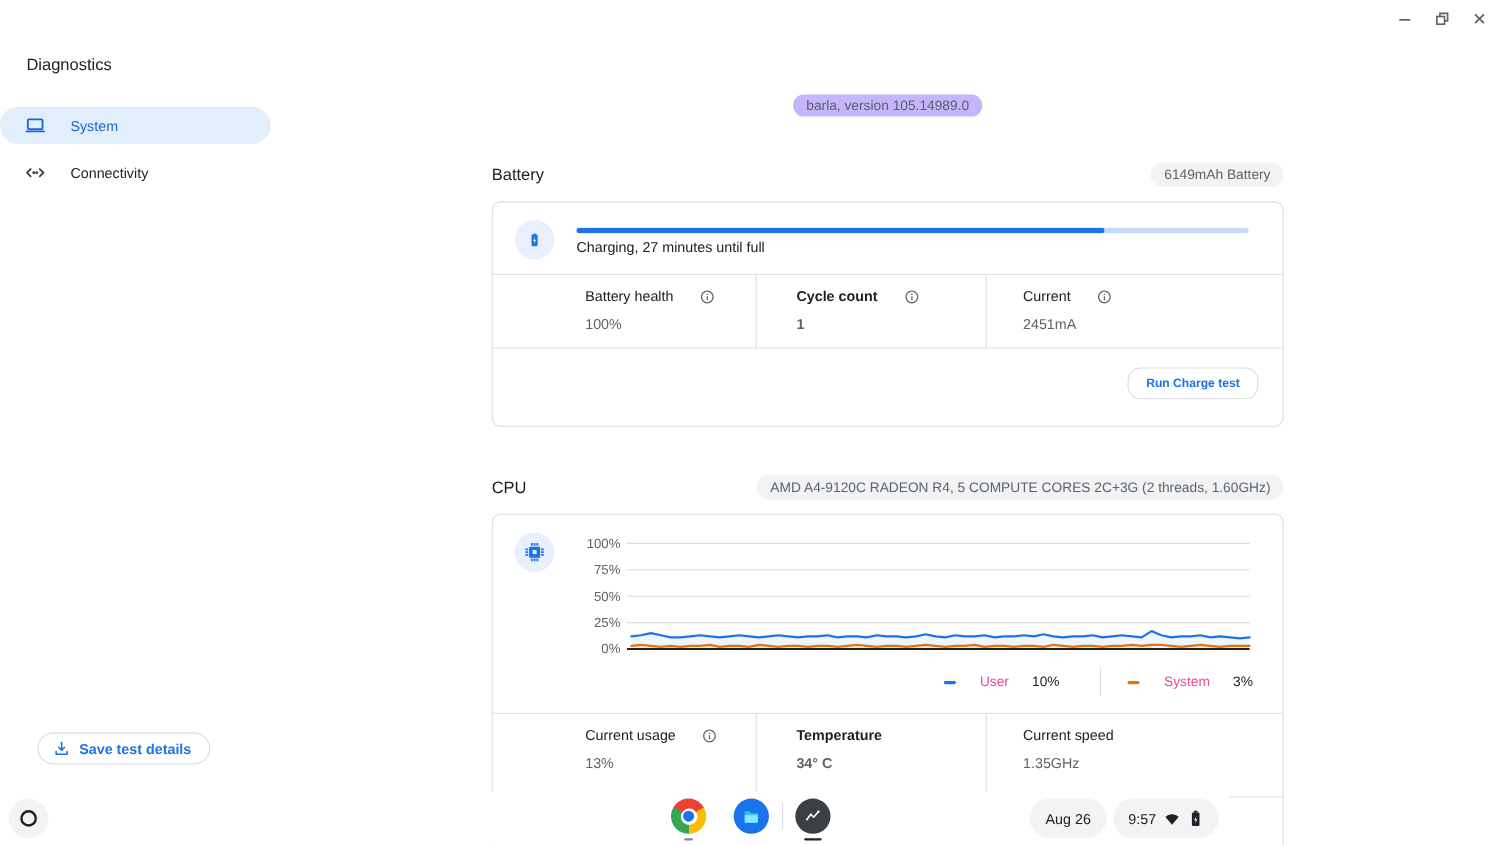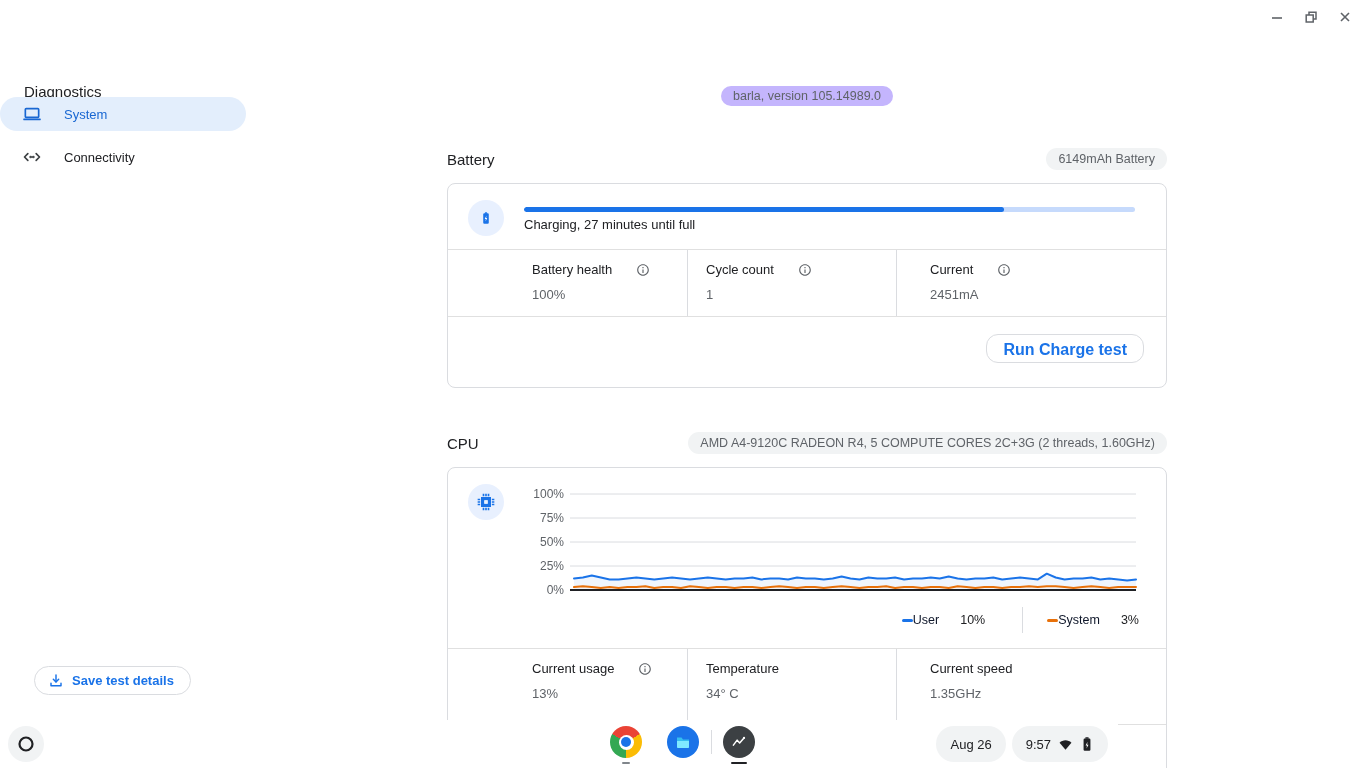--- a/index.html
+++ b/index.html
@@ -5,21 +5,21 @@
   * { margin:0; padding:0; box-sizing:border-box; }
   html,body { width:1366px; height:768px; overflow:hidden; background:#fff;
     font-family:"Liberation Sans", sans-serif; color:#202124; }
 
   
   .win-controls { position:absolute; top:4px; right:8px; display:flex; gap:8px; z-index:50; }
   .win-btn { width:26px; height:26px; display:flex; align-items:center; justify-content:center;
     background:none; border:none; cursor:pointer; color:#5f6368; }
 
   
-  .app-title { position:absolute; left:24px; top:51px; font-size:15px; font-weight:500; color:#202124;margin-top:32px; }
+  .app-title { position:absolute; left:24px; top:51px; font-size:15px; font-weight:500; color:#202124; }
   .sidebar { position:absolute; left:0; top:97px; width:246px; }
   .nav-item { display:flex; align-items:center; height:34px; padding-left:22px; gap:22px;
     border-radius:18px; cursor:pointer; margin-bottom:9px; }
   .nav-item .nav-label { font-size:13px; font-weight:500; color:#202124; }
   .nav-item.selected { background:#e3eefc; }
   .nav-item.selected .nav-label { color:#1967d2; }
 
   
   .main { position:absolute; left:447px; top:0; width:720px; }
   .version-badge { margin:86px auto 0; width:fit-content; background:#c4b5fd; color:#5f6368;
@@ -42,40 +42,40 @@
   .progress-track { position:absolute; left:76px; top:23px; width:611px; height:5px;
     background:#c6dafc; border-radius:3px; overflow:hidden; }
   .progress-fill { height:100%; background:#1a73e8; border-radius:3px; }
   .charge-text { position:absolute; left:76px; top:33px; font-size:13px; color:#202124; }
 
   .h-divider { position:absolute; left:0; right:0; height:1px; background:#e0e0e0; }
 
   .stats-row { position:absolute; left:0; right:0; display:flex; }
   .stat-col { padding-top:12px; }
   .stat-col.c1 { flex:0 0 239px; padding-left:84px; }
-  .stat-col.c2 { flex:0 0 209px; padding-left:18px; border-left:1px solid #dadce0; }
+  .stat-col.c2 { flex:0 0 209px; padding-left:36px; border-left:1px solid #dadce0;font-weight:bold; }
   .stat-col.c3 { flex:1; padding-left:33px; border-left:1px solid #dadce0; }
   .stats-row .stat-col { border-top:none; }
   .stat-label { display:flex; align-items:center; gap:24px; font-size:13px; color:#202124; }
   .stat-value { margin-top:10px; font-size:13px; color:#5f6368; }
 
   .btn-outline { background:#fff; border:1px solid #dadce0; border-radius:12px; color:#1a73e8;
-    font-size:16px; font-weight:700; font-family:"Liberation Sans",sans-serif; padding:6px 16px; cursor:pointer; }
+    font-size:11px; font-weight:700; font-family:"Liberation Sans",sans-serif; padding:6px 16px; cursor:pointer; }
   .battery-card .btn-outline { position:absolute; right:22px; top:150px; height:29px; }
 
   
   .cpu-card { height:311px; overflow:hidden; }
   .cpu-card .icon-circle { position:absolute; left:20px; top:16px; }
   .yaxis-label { position:absolute; width:56px; text-align:right; left:60px; height:18px;
     line-height:18px; font-size:12px; color:#5f6368; }
   .cpu-chart-svg { position:absolute; left:120px; top:22px; }
   .legend { position:absolute; right:27px; top:139px; display:flex; align-items:center; height:26px; }
   .legend-item { display:flex; align-items:center; }
   .legend-dash { width:11px; height:3px; border-radius:2px; }
-  .legend-name { font-size:12.5px; color:#0f172a; }
+  .legend-name { font-size:12.5px; color:#ec4899; margin-left:22px; }
   .legend-value { font-size:12.5px; color:#202124; margin-left:21px; }
   .legend-sep { width:1px; height:26px; background:#dadce0; margin:0 24px 0 37px; }
 
   
   .save-btn { position:absolute; left:34px; top:666px; height:29px; display:flex; align-items:center;
     gap:8px; padding:0 16px 0 13px; background:#fff; border:1px solid #dadce0; border-radius:15px;
     color:#1a73e8; font-size:13px; font-weight:700; font-family:"Liberation Sans",sans-serif; cursor:pointer; }
 
   
   .shelf { position:absolute; left:0; bottom:0; width:1118px; height:48px; background:#fff; z-index:40; }

